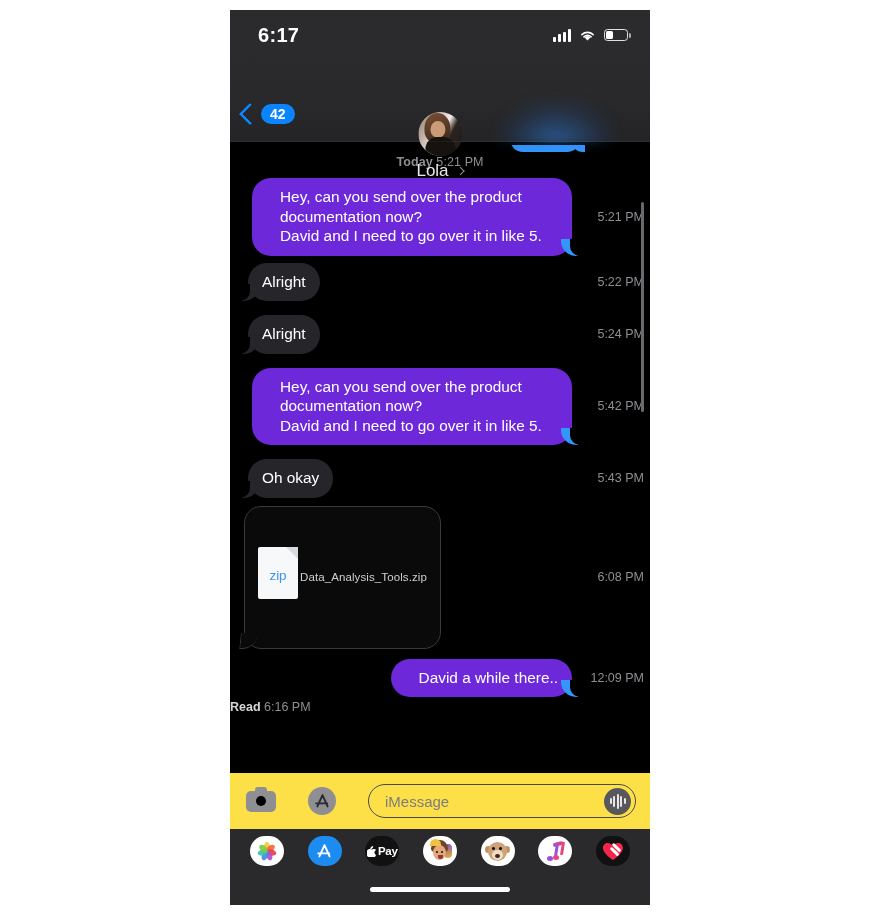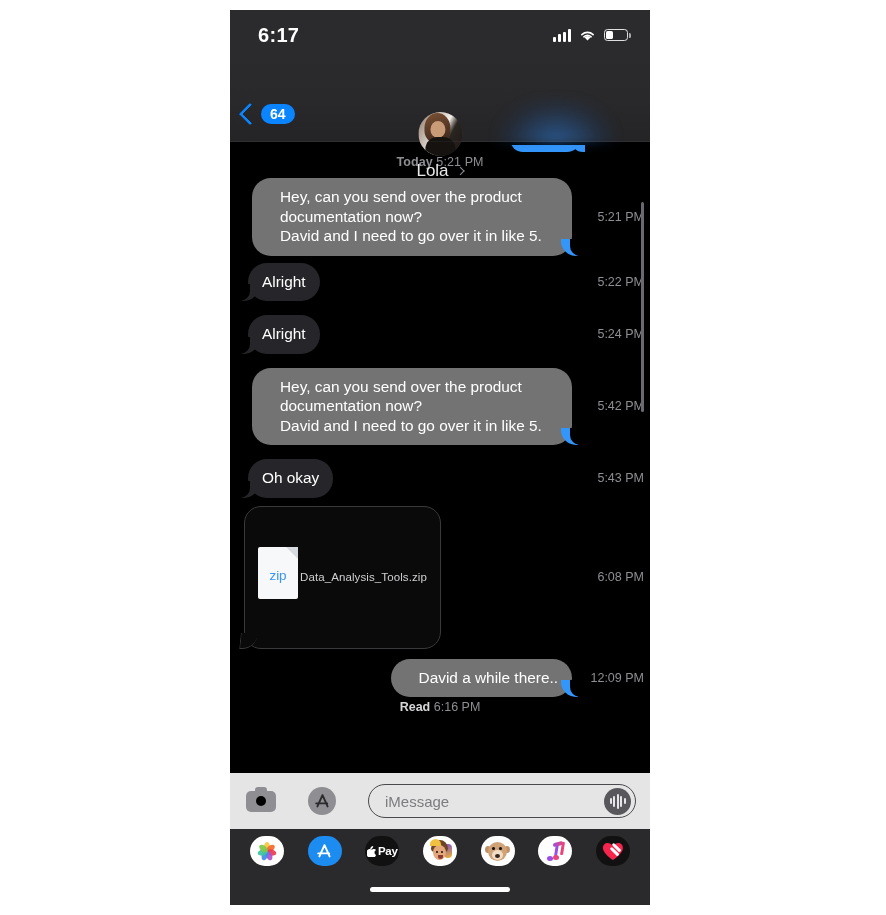--- a/index.html
+++ b/index.html
@@ -116,21 +116,21 @@
     position:absolute;right:6px;top:50%;transform:translateY(-50%);
     color:#8e8e93;font-size:12.5px;white-space:nowrap;
   }
 
   .bubble{
     position:relative;max-width:278px;
     padding:9px 14px 10px;border-radius:19px;
     font-size:15.4px;line-height:19.5px;color:#fff;
     word-wrap:break-word;white-space:pre-wrap;
   }
-  .bubble.blue{background:#737373;border-bottom-right-radius:19px;padding-left:28px;}
+  .bubble.blue{background:#6d28d9;border-bottom-right-radius:19px;padding-left:28px;}
   .bubble.gray{background:#26262a;}
   .bubble.blue::after{
     content:"";position:absolute;right:-6px;bottom:0;width:17px;height:17px;
     background:#3396fb;border-bottom-left-radius:15px;
   }
   .bubble.blue::before{
     content:"";position:absolute;right:-8px;bottom:0;width:10px;height:17px;
     background:#000;border-bottom-left-radius:11px;z-index:1;
   }
   .bubble.gray::after{
@@ -162,33 +162,33 @@
   }
   .zipdoc .fold{
     position:absolute;right:0;top:0;width:12px;height:12px;
     background:#d7dade;
     clip-path:polygon(0 0,100% 100%,100% 0);
   }
   .zipdoc span{color:#3b96e8;font-size:13.5px;font-weight:normal;margin-top:4px;}
   .fname{color:#cfcfd2;font-size:11.5px;letter-spacing:.1px;}
 
   .readrow{
-    display:flex;justify-content:center;margin-top:2px;
+    display:flex;justify-content:flex-start;margin-top:2px;
   }
   .readrow span{color:#8e8e93;font-size:12.5px;}
   .readrow b{color:#d6d6d8;font-weight:bold;}
 
   .scrollbar{
     position:absolute;right:6px;top:60px;width:3px;height:210px;
     background:#6a6a6e;border-radius:2px;
   }
 
   
   .composer{
-    flex:0 0 56px;height:56px;background:#e5e5e5;
+    flex:0 0 56px;height:56px;background:#fde047;
     display:flex;align-items:center;gap:32px;padding:0 14px 0 16px;
     box-sizing:border-box;
   }
   .cam{
     width:30px;height:21px;background:#8e8e93;border-radius:5px;position:relative;cursor:pointer;
   }
   .cam::before{
     content:"";position:absolute;left:9px;top:-4px;width:12px;height:5px;
     background:#8e8e93;border-radius:3px 3px 0 0;
   }
@@ -293,21 +293,21 @@
           <b style="width:32%"></b>
         </div>
     </div>
   </div>
 
   <div class="navbar">
     <div class="blurpeek"></div>
 
     <div class="back">
       <div class="chev"></div>
-      <div class="badge">64</div>
+      <div class="badge">42</div>
     </div>
 
     <div class="contact">
       <div class="avatar">
         <div class="sky"></div>
           <div class="hair"></div>
           <div class="face"></div>
           <div class="body"></div>
       </div>
       <div class="contact-name">

